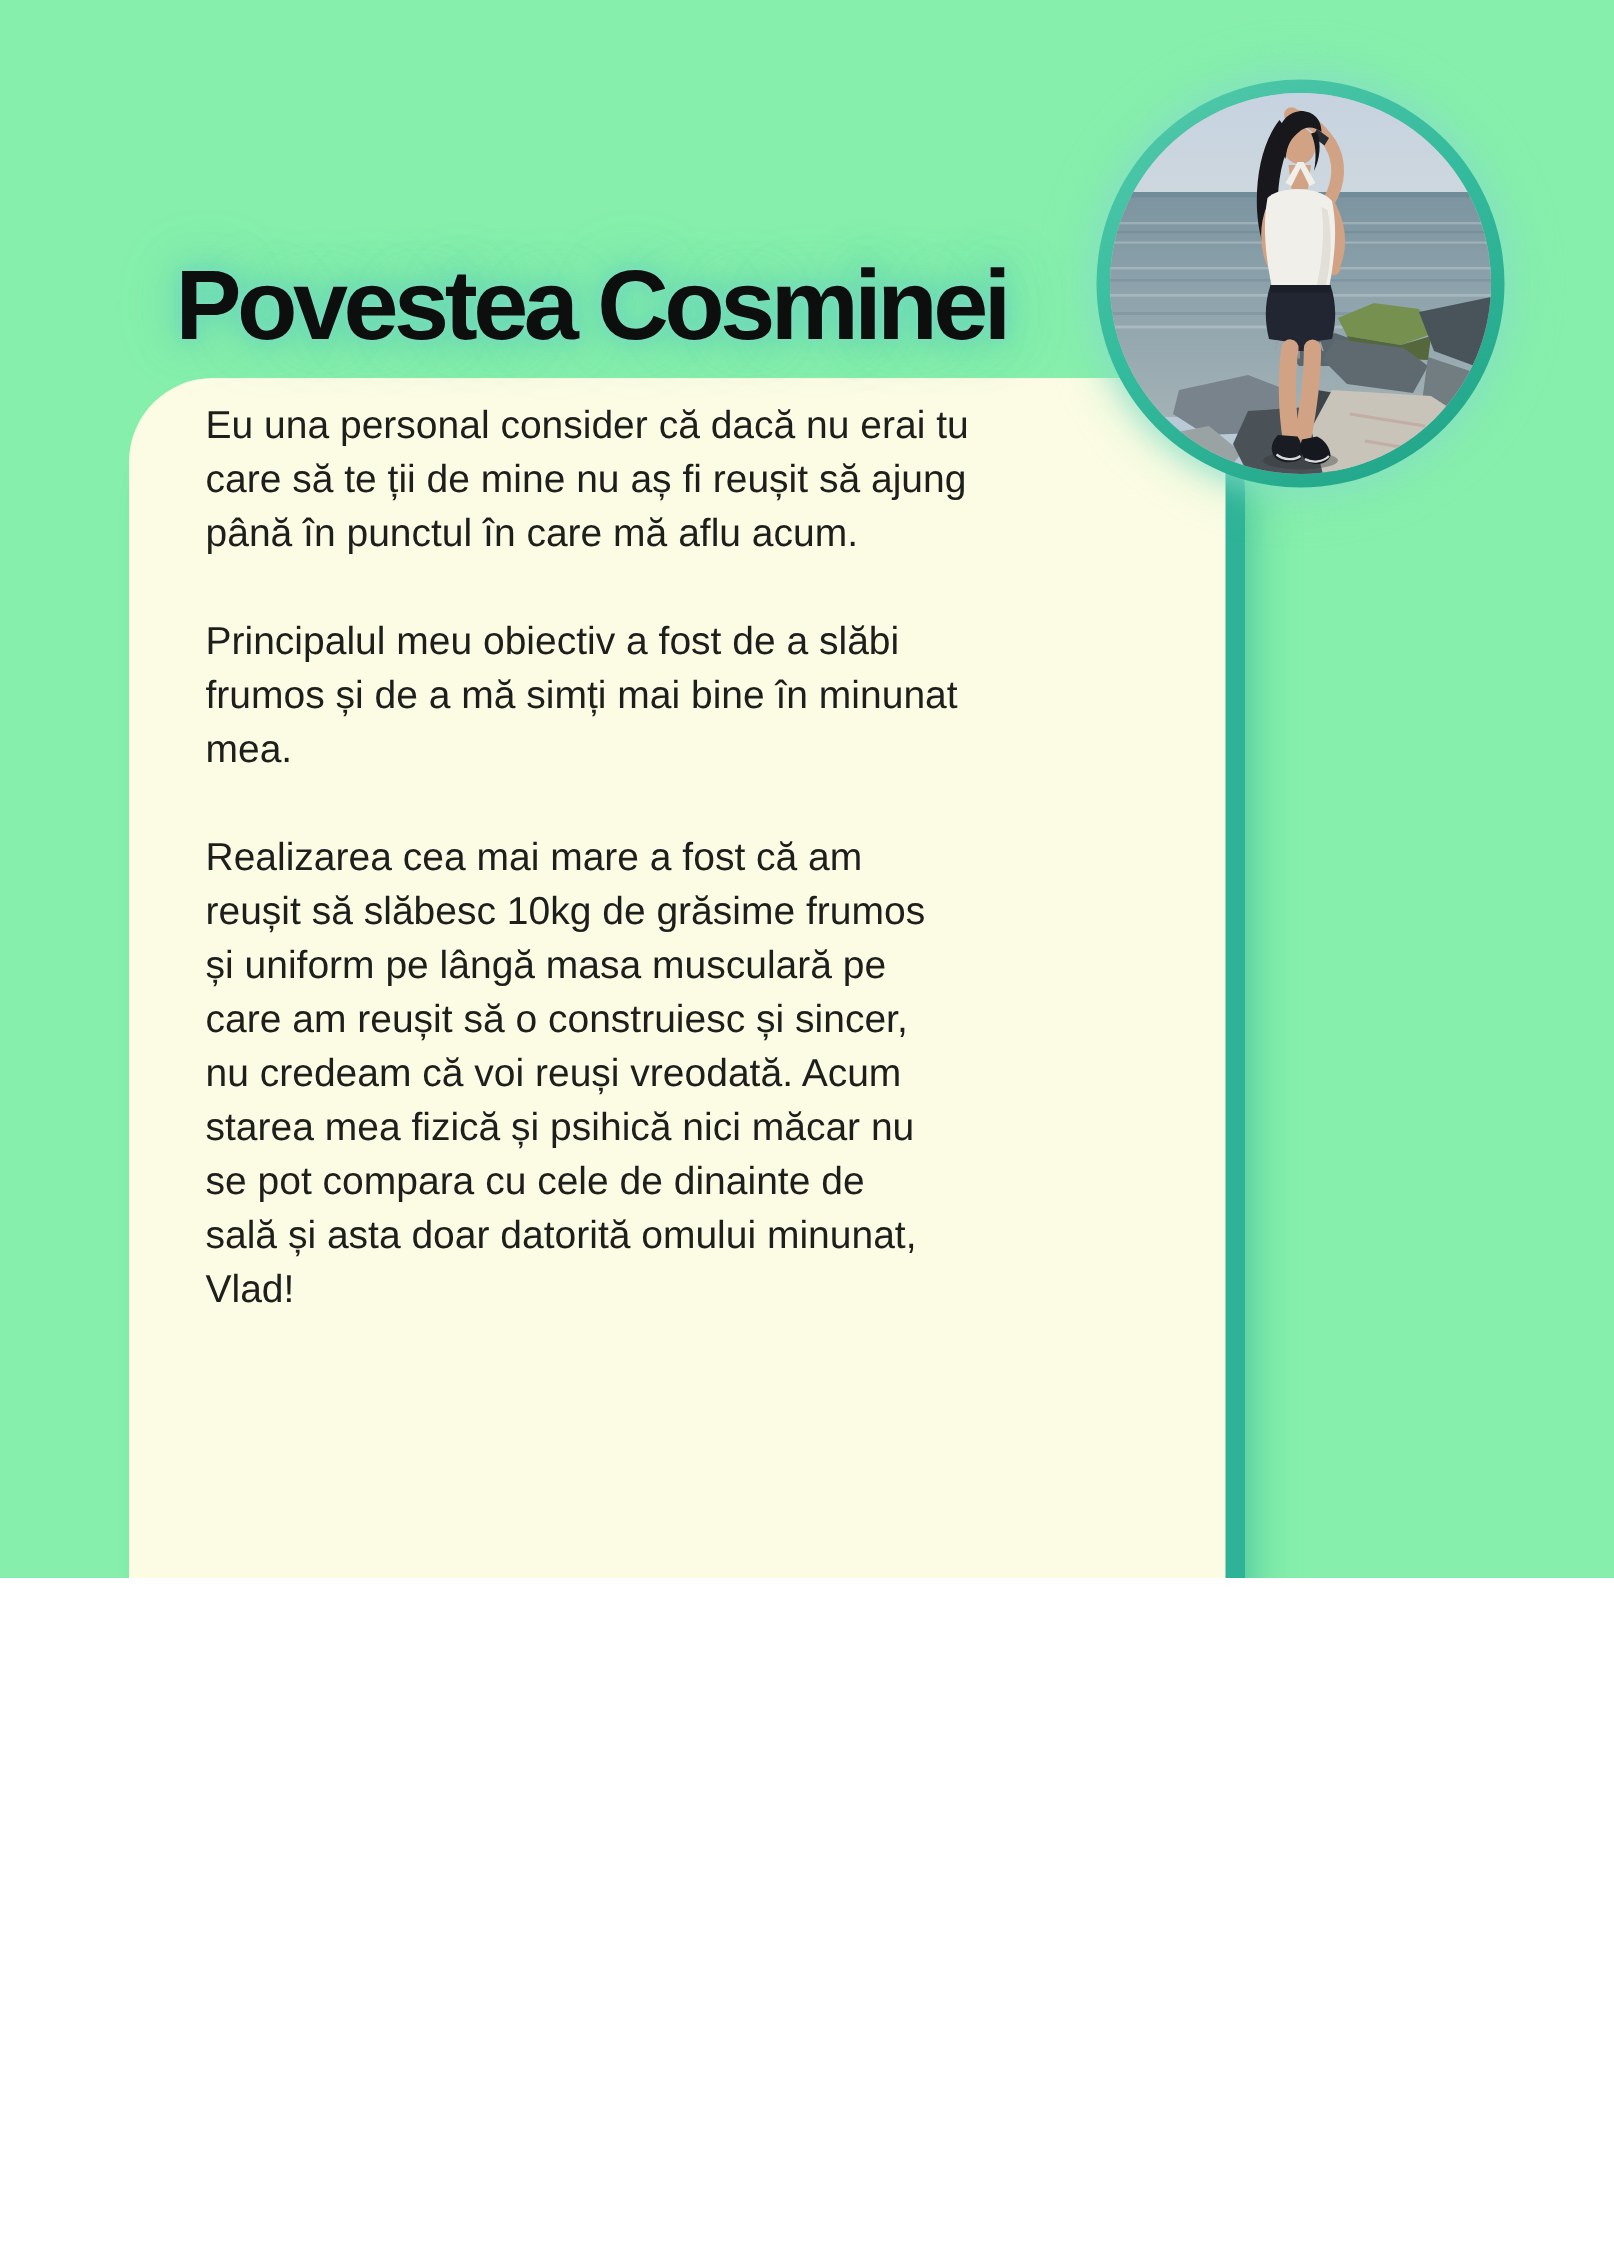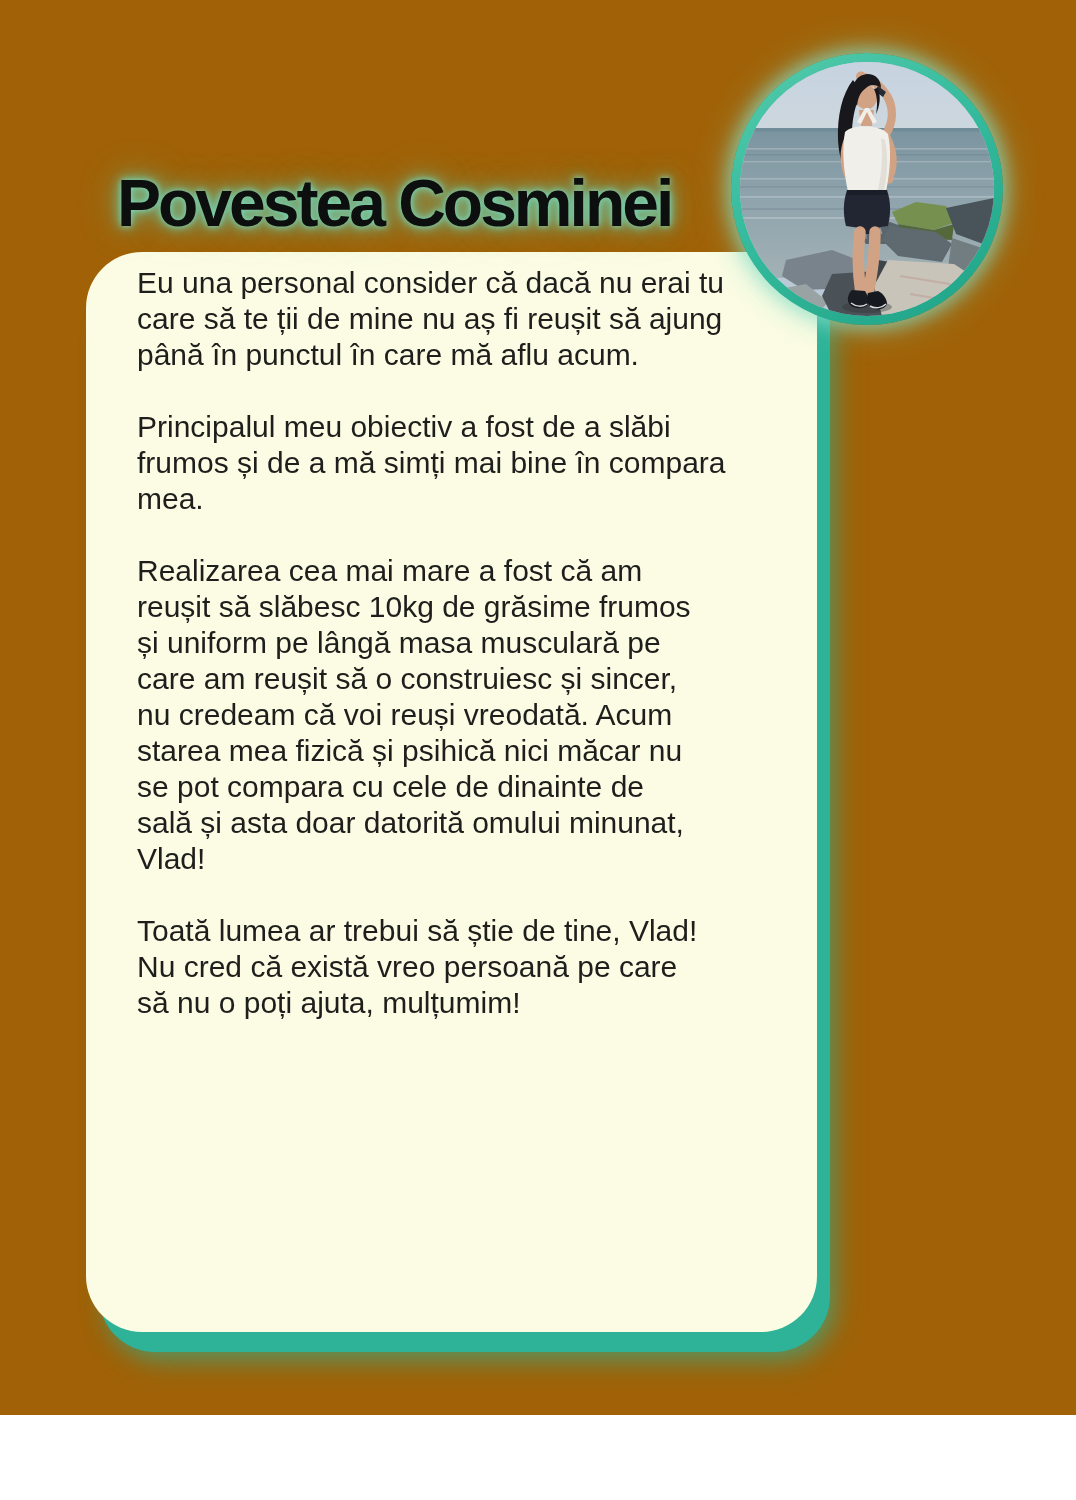--- a/index.html
+++ b/index.html
@@ -1,17 +1,17 @@
 <!DOCTYPE html>
 <html><head>
 <meta charset="utf-8">
 <style>
   html,body{margin:0;padding:0;background:#ffffff;}
   .page{
-    position:relative;width:1076px;height:1415px;background:#a16207;
+    position:relative;width:1076px;height:1052px;background:#86efac;
     overflow:hidden;font-family:"Liberation Sans",sans-serif;
   }
   .title{
     position:absolute;left:117px;top:170px;margin:0;z-index:2;
     font-family:"Liberation Sans",sans-serif;
     font-size:66px;font-weight:700;letter-spacing:-3px;line-height:1;
     color:#0d0e0e;
     text-shadow:
       0 0 6px rgba(126,222,196,.95),
       0 0 14px rgba(100,212,184,.85),
@@ -22,21 +22,21 @@
     position:absolute;left:86px;top:252px;width:731px;height:1080px;
     box-sizing:border-box;padding:13px 28px 0 51px;
     background:#fbfce3;border-radius:56px;z-index:1;
     box-shadow:
       13px 20px 0 #2eb398,
       18px 28px 22px -2px rgba(46,179,152,.5),
       22px 34px 34px -6px rgba(46,179,152,.3);
   }
   .card p{
     margin:0 0 36px 0;
-    font-size:30px;line-height:36px;color:#1e1e1c;
+    font-size:26px;line-height:36px;color:#1e1e1c;
     white-space:pre-line;
   }
   .photo-ring{
     position:absolute;left:731px;top:53px;width:272px;height:272px;
     box-sizing:border-box;border-radius:50%;z-index:3;
     background:linear-gradient(150deg,#55cbac 0%,#35bb9d 45%,#1fa287 100%);
     box-shadow:0 0 16px 5px rgba(134,222,199,.6), 0 0 30px 10px rgba(134,222,199,.28);
     padding:9px;
   }
   .photo-inner{
@@ -140,29 +140,26 @@
         </g>
       </svg>
     </div>
   </div>
 
   <div class="card">
     <p>Eu una personal consider că dacă nu erai tu
 care să te ții de mine nu aș fi reușit să ajung
 până în punctul în care mă aflu acum.</p>
     <p>Principalul meu obiectiv a fost de a slăbi
-frumos și de a mă simți mai bine în compara
+frumos și de a mă simți mai bine în minunat
 mea.</p>
     <p>Realizarea cea mai mare a fost că am
 reușit să slăbesc 10kg de grăsime frumos
 și uniform pe lângă masa musculară pe
 care am reușit să o construiesc și sincer,
 nu credeam că voi reuși vreodată. Acum
 starea mea fizică și psihică nici măcar nu
 se pot compara cu cele de dinainte de
 sală și asta doar datorită omului minunat,
 Vlad!</p>
-    <p>Toată lumea ar trebui să știe de tine, Vlad!
-Nu cred că există vreo persoană pe care
-să nu o poți ajuta, mulțumim!</p>
   </div>
 
 </div>
 
 </body></html>

